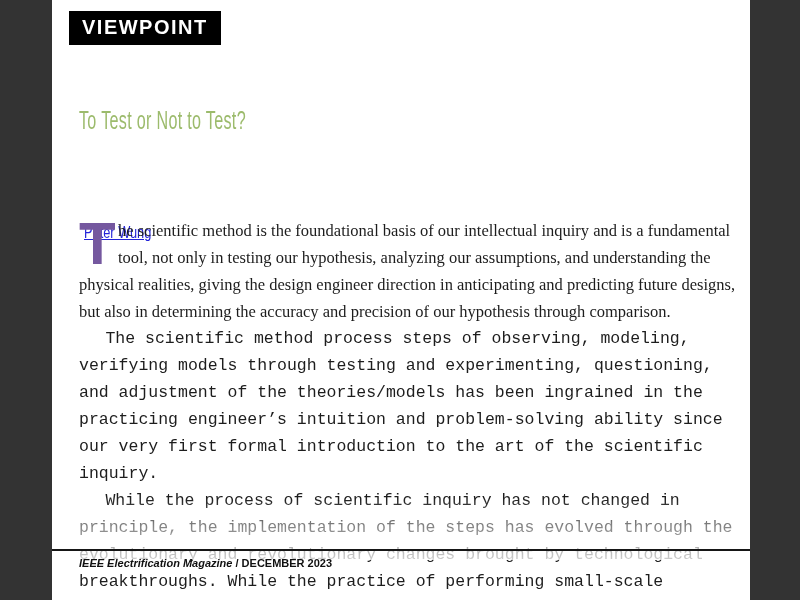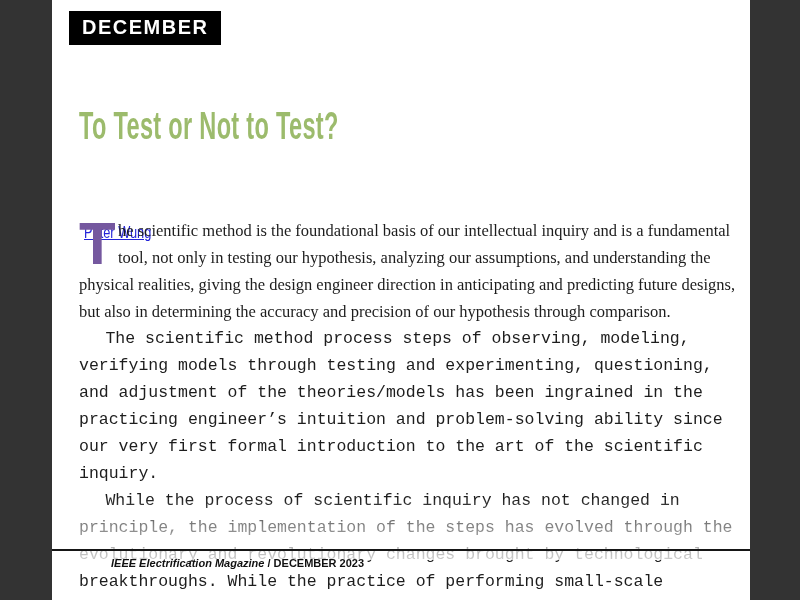--- a/index.html
+++ b/index.html
@@ -14,21 +14,21 @@
   .badge {
     position:absolute; top:11px; left:17px;
     background:var(--badge_bg,#000); color:var(--badge_fg,#fff);
     font-weight:700; font-size:20px; letter-spacing:1.5px;
     padding:5px 13px 6px 13px;
   }
 
   .title {
     position:absolute; top:105px; left:27px; white-space:nowrap;
     color:var(--accent_green,#9cbb6c);
-    font-weight:700; font-size:38px; font-family:"Liberation Sans",sans-serif;
+    font-weight:400; font-size:26px; font-family:"Liberation Sans",sans-serif;
   }
   .condense { display:inline-block; transform:scaleX(.62); transform-origin:0 50%; letter-spacing:0.5px; }
 
   .author-row { position:absolute; top:176px; left:32px;margin-top:48px; }
   .author-link {
     color:var(--link_blue,#2323d8); font-size:16px; font-weight:400;
     text-decoration:underline; display:inline-block;
     transform:scaleX(.8); transform-origin:0 50%; cursor:pointer;
   }
 
@@ -54,38 +54,37 @@
   }
 
   .footer-rule {
     position:absolute; left:0; top:549px; width:100%; height:0;
     border-top:2px solid #161616; z-index:3;
   }
   .footer {
     position:absolute; left:27px; top:557px; z-index:3;
     font-size:11px; font-weight:700; color:#101010;
     font-family:"Liberation Sans",sans-serif;
-    margin-left:32px;
   }
   .footer .mag { font-style:italic; }
 
   .rail { position:absolute; top:0; height:600px; background:var(--frame_bg,#333); }
   .rail-left { left:0; width:52px; }
   .rail-right { left:750px; width:50px; }
 </style>
 </head>
 <body>
 
 <div class="rail rail-left"></div>
 <div class="rail rail-right"></div>
 
 <div class="page">
 
   <div class="badge">
-    <span>DECEMBER</span>
+    <span>VIEWPOINT</span>
   </div>
 
   <h1 class="title">
     <span class="condense">To Test or Not to Test?</span>
   </h1>
 
   <div class="author-row">
     <a class="author-link">Peter Wung</a>
   </div>
 

